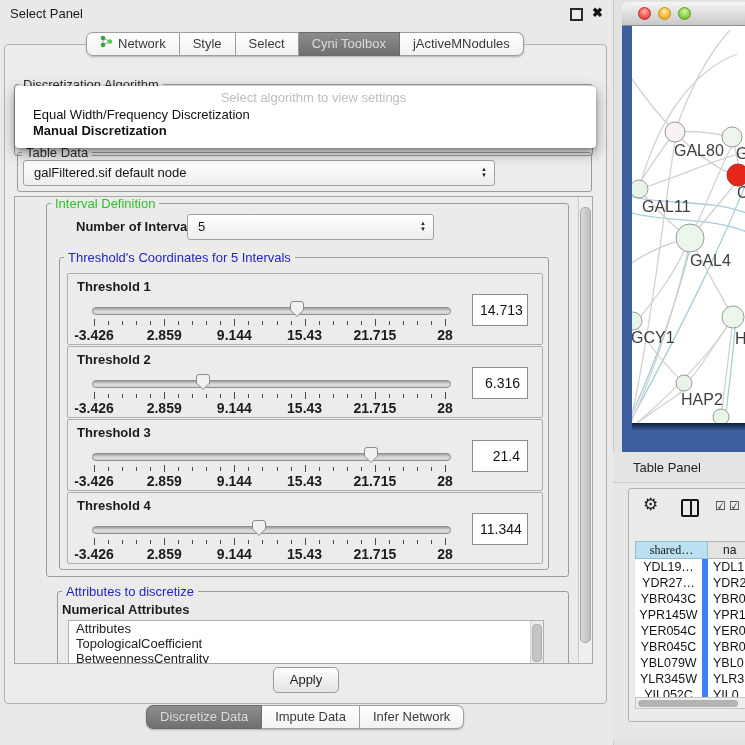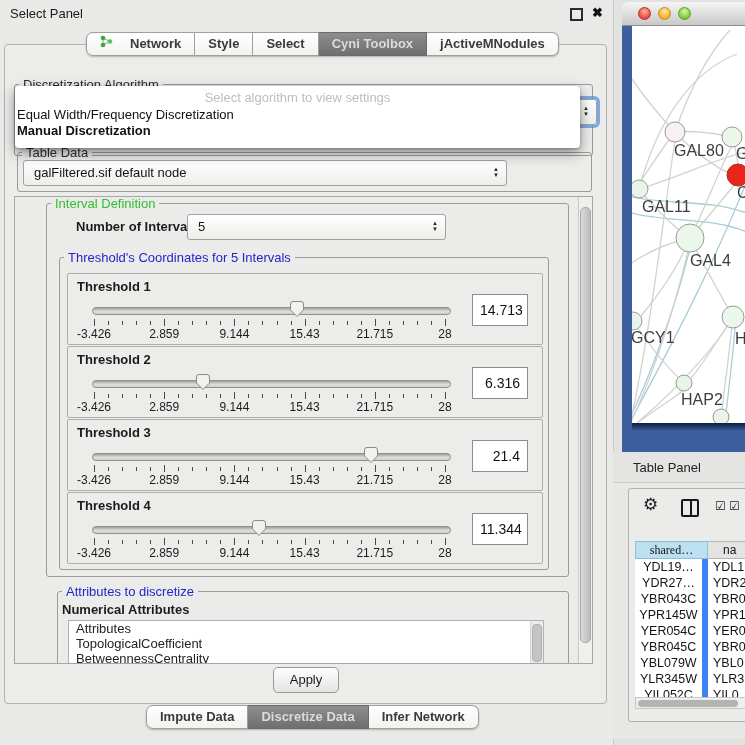--- a/index.html
+++ b/index.html
@@ -8,40 +8,40 @@
 
   
   #control-panel{position:absolute;left:0;top:0;width:613px;height:745px;background:#e9e9e7;border-right:1px solid #c9c9c7;}
   .cp-title{position:absolute;left:10px;top:6px;font-size:13px;color:#1b1b1b;}
   .win-float{position:absolute;right:30px;top:8px;width:9px;height:9px;border:2px solid #2a2a2a;background:transparent;}
   .win-close{position:absolute;right:10px;top:5px;font-size:13px;font-weight:bold;color:#111;}
   .content-outer{position:absolute;left:4px;top:44px;width:601px;height:658px;background:#ececea;border:1px solid #b2b2b0;border-radius:4px;}
 
   .seg{position:absolute;display:flex;z-index:6;border-radius:7px;box-shadow:0 1px 2px rgba(0,0,0,.25);}
   .seg .t{background:linear-gradient(#ffffff,#f2f2f0);border:1px solid #9e9e9c;border-left:none;height:22px;line-height:22px;
-          padding:0 13px;font-size:13px;font-weight:bold;color:#3a3a3a;white-space:nowrap;display:flex;align-items:center;gap:17px;}
+          padding:0 13px;font-size:13px;font-weight:normal;color:#3a3a3a;white-space:nowrap;display:flex;align-items:center;gap:5px;}
   .seg .t:first-child{border-left:1px solid #9e9e9c;border-radius:7px 0 0 7px;}
   .seg .t:last-child{border-radius:0 7px 7px 0;}
   .seg .t.sel{background:linear-gradient(#8d8d8d,#6f6f6f);color:#dbdbdb;border-color:#6a6a6a;}
   #top-tabs{left:86px;top:32px;}
   #bottom-tabs{left:146px;top:705px;}
 
   .grp{position:absolute;border:1px solid #9b9b99;border-radius:3px;}
   .grp-label{position:absolute;top:-8px;left:4px;font-size:13px;background:#ececea;padding:0 4px;color:#2e2e2e;white-space:nowrap;}
   .lbl-green{color:#2fbf2f;}
   .lbl-blue{color:#2323cc;}
 
   #alg-grp{left:14px;top:84px;width:577px;height:70px;}
-  .combo{position:absolute;background:linear-gradient(#ffffff,#ededeb);border:1px solid #a2a2a0;border-radius:3px;font-size:13px;color:#141414;padding-left:12px;}
+  .combo{position:absolute;background:linear-gradient(#ffffff,#ededeb);border:1px solid #a2a2a0;border-radius:3px;font-size:13px;color:#141414;}
   .combo .val{position:absolute;left:10px;top:4px;}
   .arrows{position:absolute;right:7px;top:5px;font-size:6px;line-height:6px;color:#222;text-align:center;}
   #alg-combo{left:8px;top:14px;width:560px;height:24px;box-shadow:0 0 0 3px rgba(98,152,219,.8);}
 
   #alg-popup{position:absolute;left:15px;top:86px;width:565px;height:62px;background:#ffffff;border-radius:4px;z-index:10;
-             box-shadow:0 5px 13px rgba(0,0,0,.42),0 1px 3px rgba(0,0,0,.25);}
+             box-shadow:0 5px 13px rgba(0,0,0,.42),0 1px 3px rgba(0,0,0,.25);padding-left:16px;}
   .popup-hint{height:17px;padding-top:4px;text-align:center;font-size:13px;color:#bdbdbd;}
   .popup-item{font-size:13px;color:#111;padding-left:2px;line-height:16px;white-space:nowrap;}
   .popup-item.first{font-weight:bold;}
 
   #td-grp{left:17px;top:152px;width:573px;height:38px;}
   #td-combo{left:5px;top:7px;width:470px;height:24px;}
 
   #scrollpane{position:absolute;left:14px;top:196px;width:577px;height:466px;border:1px solid #a6a6a4;background:#ebebe9;overflow:hidden;}
   #scrollpane .grp-label{background:#ebebe9;}
   #vsb{position:absolute;right:0;top:0;width:13px;height:100%;background:#efefed;border-left:1px solid #c9c9c7;}
@@ -54,21 +54,21 @@
   #thr-grp{left:12px;top:53px;width:488px;height:311px;}
 
   .thr-row{position:absolute;left:7px;width:474px;height:70px;background:#ececea;border:1px solid #aeaeac;border-radius:2px;}
   .thr-label{position:absolute;left:9px;top:5px;font-size:13px;font-weight:bold;color:#1a1a1a;}
   .thr-track{position:absolute;left:24px;top:33px;width:357px;height:6px;border:1px solid #8f8f8d;border-radius:4px;
              background:linear-gradient(#9f9f9d,#dddddb 55%,#d0d0ce);}
   .thr-thumb{position:absolute;top:26px;width:16px;height:18px;}
   .tick{position:absolute;width:1px;background:#4a4a4a;}
   .tick.minor{top:47px;height:4px;}
   .tick.major{top:45px;height:7px;}
-  .tick-lbl{position:absolute;top:53px;transform:translateX(-50%);font-size:12px;font-weight:normal;color:#1c1c1c;white-space:nowrap;}
+  .tick-lbl{position:absolute;top:53px;transform:translateX(-50%);font-size:14px;font-weight:bold;color:#1c1c1c;white-space:nowrap;}
   .thr-field{position:absolute;left:404px;top:20px;width:56px;height:32px;box-sizing:border-box;background:#fff;
              border:1px solid #8d8d8b;font-size:14px;color:#111;text-align:right;line-height:30px;padding:0 7px;}
 
   #attr-grp{left:42px;top:394px;width:510px;height:80px;}
   #attr-title{position:absolute;left:4px;top:10px;font-weight:bold;font-size:13px;color:#1c1c1c;}
   #attr-list{position:absolute;left:10px;top:28px;width:474px;height:52px;background:#fff;border:1px solid #b1b1af;overflow:hidden;}
   .attr-item{font-size:13px;color:#222;padding-left:7px;line-height:15px;white-space:nowrap;}
   #attr-vsb{position:absolute;right:0;top:0;width:12px;height:100%;background:#ebebeb;border-left:1px solid #d5d5d3;}
   #attr-thumb{position:absolute;right:1px;top:3px;width:8px;height:36px;background:#c4c4c2;border:1px solid #b1b1af;border-radius:4px;}
 
@@ -361,25 +361,25 @@
       </div>
 
       <div id="vsb">
         <div id="vsb-thumb"></div>
       </div>
     </div>
 
     <div id="apply-btn">Apply</div>
 
     <div class="seg" id="bottom-tabs">
+        <div class="t sel">
+          <span>Discretize Data</span>
+        </div>
         <div class="t">
           <span>Impute Data</span>
-        </div>
-        <div class="t sel">
-          <span>Discretize Data</span>
         </div>
         <div class="t">
           <span>Infer Network</span>
         </div>
       </div>
   </div>
 
   <div id="net-win">
     <div id="net-frame"></div>
     <div id="net-titlebar">

